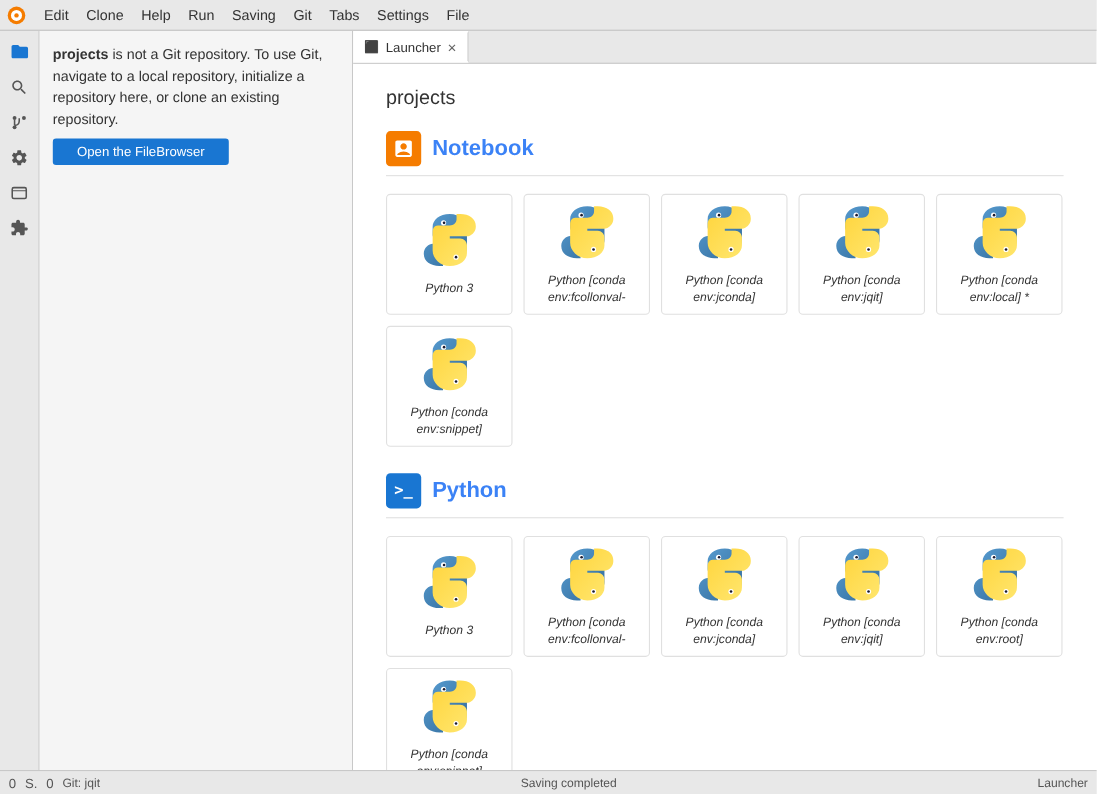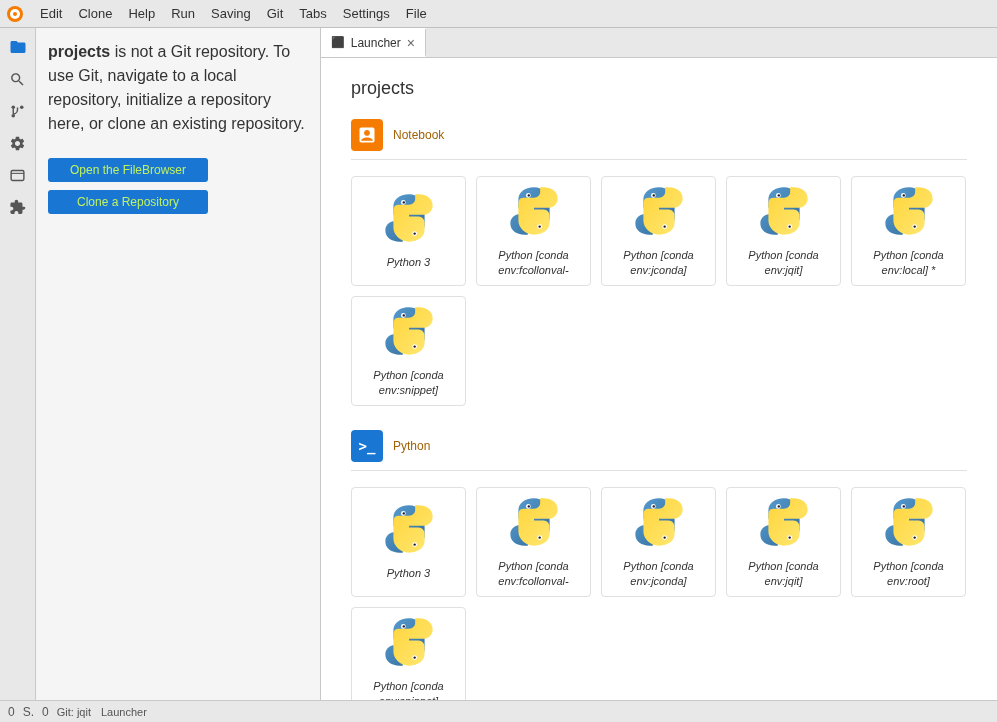--- a/index.html
+++ b/index.html
@@ -76,35 +76,35 @@
     .left-panel {
       width: 285px;
       background: #f5f5f5;
       border-right: 1px solid #c8c8c8;
       display: flex;
       flex-direction: column;
       flex-shrink: 0;
       padding: 12px;
     }
     .git-message {
-      font-size: 16px;
+      font-size: 13px;
       color: #333;
       line-height: 1.5;
-      margin-bottom: 22px;
+      margin-bottom: 8px;
     }
     .git-message strong { font-weight: bold; }
     .git-buttons {
       display: flex;
       flex-direction: column;
       gap: 8px;
       align-items: flex-start;
     }
     .git-btn {
       background: #1976d2;
-      color: #bef264;
+      color: #ffffff;
       border: none;
       padding: 5px 14px;
       border-radius: 3px;
       cursor: pointer;
       font-size: 12px;
       font-family: inherit;
       min-width: 160px;
       text-align: center;
     }
 
@@ -193,23 +193,23 @@
       display: flex;
       align-items: center;
       justify-content: center;
       border-radius: 4px;
       color: white;
       font-size: 14px;
       font-weight: bold;
       font-family: monospace;
     }
     .section-title {
-      font-size: 12px;
-      font-weight: 400;
-      color: #a16207;
+      font-size: 20px;
+      font-weight: 700;
+      color: #3b82f6;
     }
 
     .kernels-grid {
       display: flex;
       flex-wrap: wrap;
       gap: 10px;
       margin-bottom: 24px;
       font-style: italic;
     }
 
@@ -320,21 +320,20 @@
       </svg>
     </div>
   </div>
 
   <div class="left-panel">
     <p class="git-message">
       <strong>projects</strong><span> is not a Git repository. To use Git, navigate to a local repository, initialize a repository here, or clone an existing repository.</span>
     </p>
     <div class="git-buttons">
       <button class="git-btn">Open the FileBrowser</button>
-      <button class="git-btn">Clone a Repository</button>
     </div>
   </div>
 
   <div class="content-area">
 
     <div class="tab-bar">
       <div class="tab active">
         <span class="tab-icon">⬛</span>
         <span>Launcher</span>
         <span class="tab-close">×</span>
@@ -681,14 +680,15 @@
   </div>
 </div>
 
 <div class="status-bar">
   <div class="status-left">
     <span class="status-icon">0</span>
     <span class="status-icon">S.</span>
     <span class="status-icon">0</span>
     <span>Git: jqit</span>
   </div>
+  <div class="status-center">Saving completed</div>
   <div class="status-right">Launcher</div>
 </div>
 
 </body></html>

